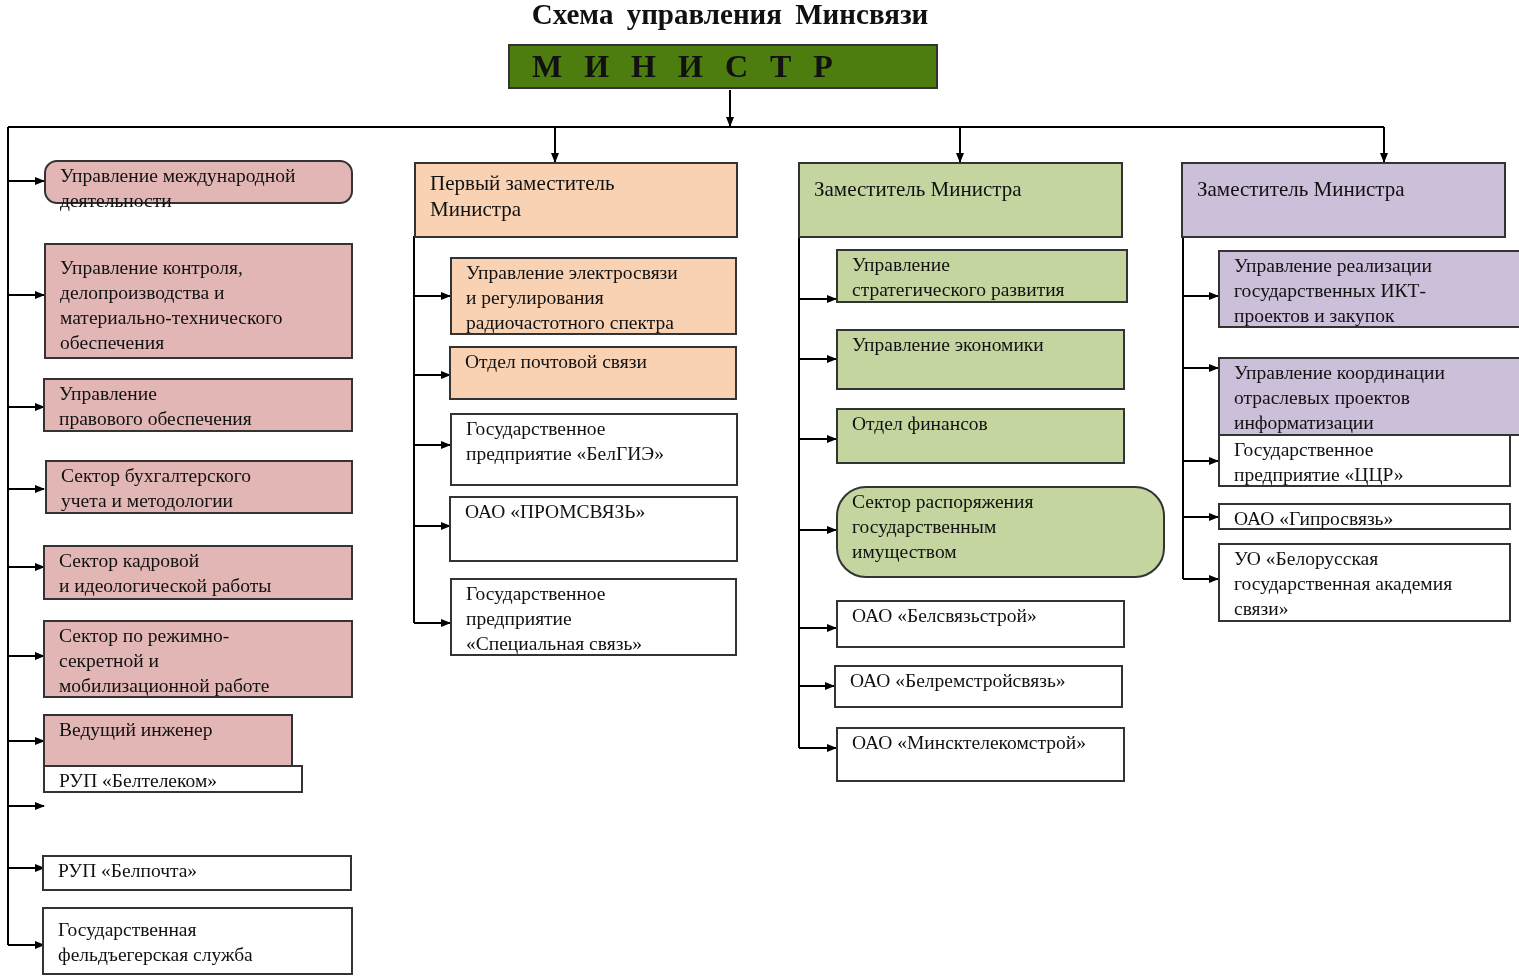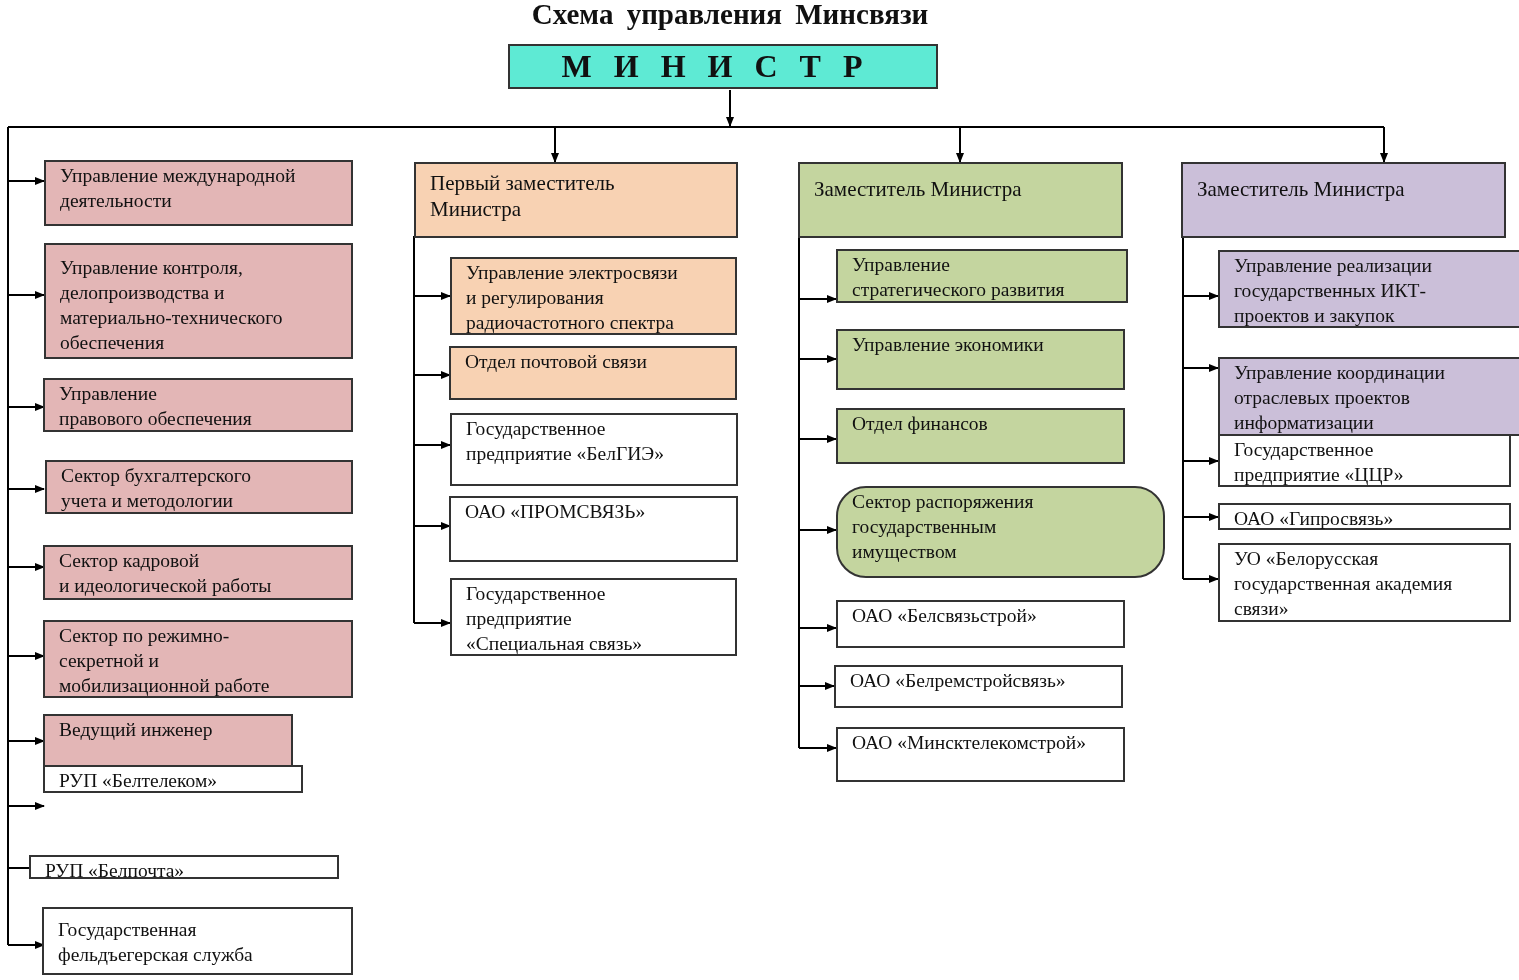--- a/index.html
+++ b/index.html
@@ -2,23 +2,23 @@
 <html><head>
 <meta charset="utf-8">
 <style>
   html, body { margin: 0; padding: 0; background: #ffffff; }
   body { width: 1519px; height: 980px; position: relative; overflow: hidden;
          font-family: "Liberation Serif", "DejaVu Serif", serif; color: #111; }
   #connectors { position: absolute; left: 0; top: 0; width: 1519px; height: 980px; }
   .title { position: absolute; left: 0; width: 1460px; top: -2px; text-align: center;
            font-size: 29px; font-weight: bold; word-spacing: 6px; }
   .minister { position: absolute; left: 508px; top: 44px; width: 430px; height: 45px;
-              background: #5eead4; border: 2px solid #333; box-sizing: border-box;
-              text-align: center; font-weight: bold; font-size: 32px; line-height: 41px;
-              letter-spacing: 22px; }
+              background: #4d7c0f; border: 2px solid #333; box-sizing: border-box;
+              text-align: left; font-weight: bold; font-size: 32px; line-height: 41px;
+              letter-spacing: 22px; padding-left: 22px; }
   .box { position: absolute; box-sizing: border-box; border: 2px solid #333;
          font-size: 19.5px; line-height: 25px; padding: 1px 0 0 14px; white-space: pre-line; }
   .pink { background: #e3b6b6; }
   .peach { background: #f8d2b3; }
   .green { background: #c4d59f; }
   .purple { background: #cbbfd9; }
   .white { background: #ffffff; }
   .head { font-size: 21px; line-height: 26px; padding-top: 6px; }
 </style>
 </head>
@@ -81,38 +81,38 @@
       <line x1="1183" y1="461" x2="1218" y2="461" marker-end="url(#arr)"></line>
       <line x1="1183" y1="517" x2="1218" y2="517" marker-end="url(#arr)"></line>
       <line x1="1183" y1="579" x2="1218" y2="579" marker-end="url(#arr)"></line>
     </g>
   </g>
 </svg>
 
 <div class="title">Схема управления Минсвязи</div>
 <div class="minister">МИНИСТР</div>
 
-<div class="box pink" style="left:44px;top:160px;width:309px;height:66px;">Управление международной
+<div class="box pink" style="left:44px;top:160px;width:309px;height:44px;border-radius:13px;">Управление международной
 деятельности</div>
 <div class="box pink" style="left:44px;top:243px;width:309px;height:116px;padding-top:10px;">Управление контроля,
 делопроизводства и
 материально-технического
 обеспечения</div>
 <div class="box pink" style="left:43px;top:378px;width:310px;height:54px;"> Управление
 правового обеспечения</div>
 <div class="box pink" style="left:45px;top:460px;width:308px;height:54px;">Сектор бухгалтерского
 учета и методологии</div>
 <div class="box pink" style="left:43px;top:545px;width:310px;height:55px;">Сектор кадровой
 и идеологической работы</div>
 <div class="box pink" style="left:43px;top:620px;width:310px;height:78px;">Сектор по режимно-
 секретной и
 мобилизационной работе</div>
 <div class="box pink" style="left:43px;top:714px;width:250px;height:55px;">Ведущий инженер</div>
 <div class="box white" style="left:43px;top:765px;width:260px;height:28px;">РУП «Белтелеком»</div>
-<div class="box white" style="left:29px;top:855px;width:310px;height:24px;">РУП «Белпочта»</div>
+<div class="box white" style="left:42px;top:855px;width:310px;height:36px;">РУП «Белпочта»</div>
 <div class="box white" style="left:42px;top:907px;width:311px;height:68px;padding-top:8px;">Государственная
 фельдъегерская служба</div>
 
 <div class="box peach head" style="left:414px;top:162px;width:324px;height:76px;">Первый заместитель
 Министра</div>
 <div class="box peach" style="left:450px;top:257px;width:287px;height:78px;">Управление электросвязи
 и регулирования
 радиочастотного спектра</div>
 <div class="box peach" style="left:449px;top:346px;width:288px;height:54px;">Отдел почтовой связи</div>
 <div class="box white" style="left:450px;top:413px;width:288px;height:73px;">Государственное

